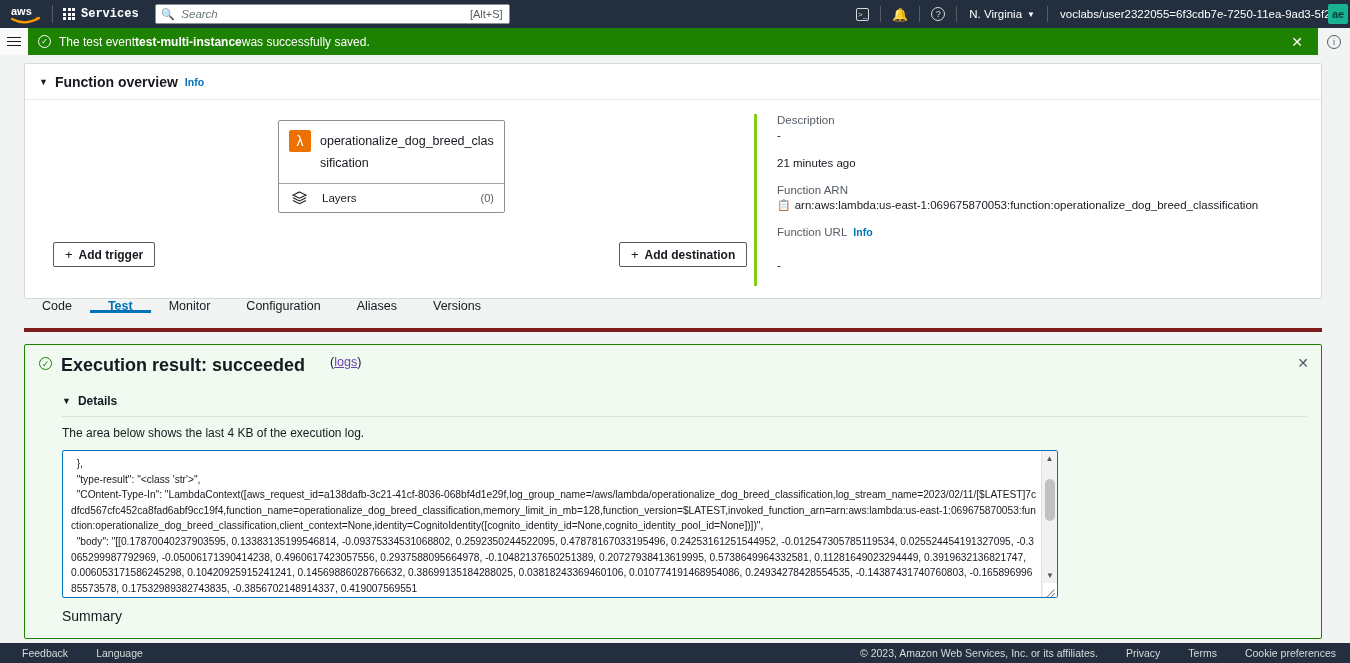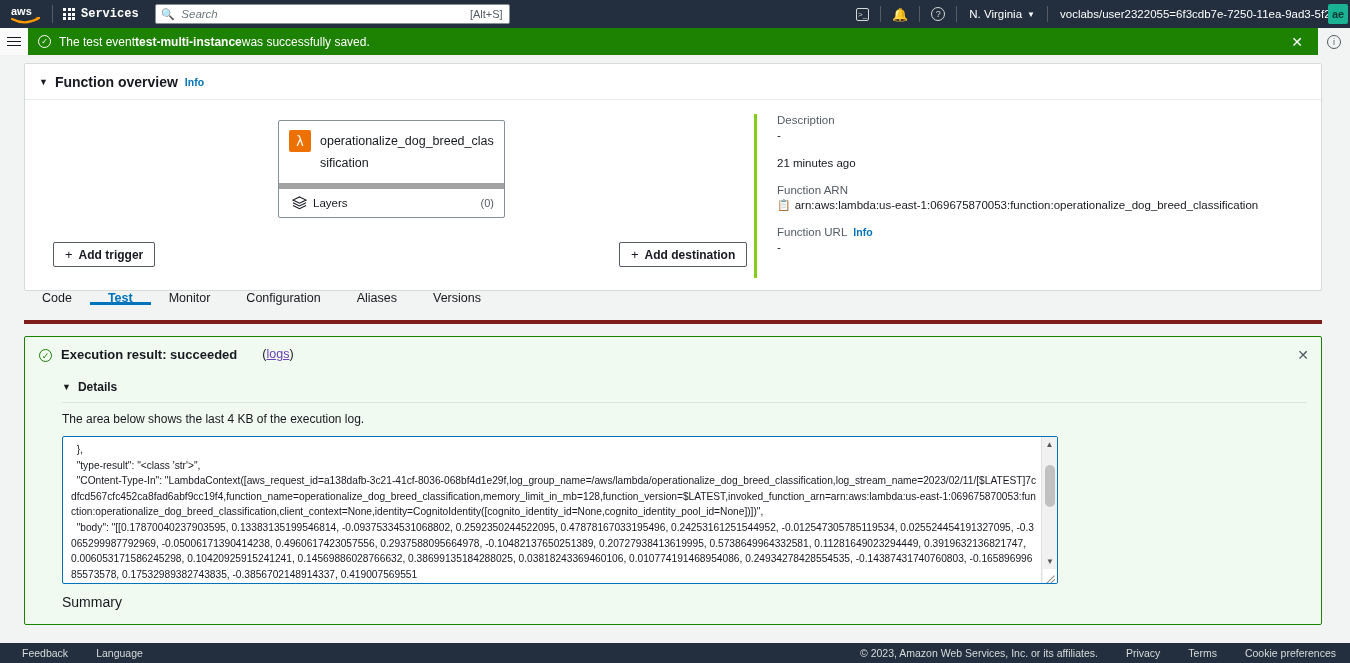--- a/index.html
+++ b/index.html
@@ -108,41 +108,41 @@
     position:absolute; left:239px; top:6px; width:227px;
     border:1px solid #879196; border-radius:2px; background:#fff;
   }
   .fn-card-top { display:flex; align-items:flex-start; gap:9px; padding:9px 10px; }
   .lambda-ico {
     width:22px;height:22px;background:#ed7100;border-radius:2px;flex:0 0 22px;
     display:flex;align-items:center;justify-content:center;color:#fff;font-size:14px;
   }
   .fn-name { font-size:12.5px; color:#16191f; line-height:22px; word-break:break-all; }
   .fn-card-layers {
-    border-top:6px solid #a3a3a3; display:flex; align-items:center; gap:4px;
+    border-top:1px solid #a3a3a3; display:flex; align-items:center; gap:13px;
     padding:7px 10px; font-size:11.5px; color:#16191f;
   }
   .layers-ico { width:20px; display:flex; justify-content:center; color:#16191f; }
   .layers-count { margin-left:auto; color:#545b64; font-size:11px; }
 
   .addbtn {
     position:absolute; display:inline-flex; align-items:center; gap:6px;
     border:1px solid #545b64; border-radius:2px; background:#fff;
     font-size:12px; color:#16191f; padding:4px 11px; cursor:pointer; font-weight:bold;
     font-family:"Liberation Sans", sans-serif;
   }
   .addbtn .plus { font-size:13px; font-weight:normal; }
   #add-trigger { left:14px; top:128px; }
   #add-destination { left:580px; top:128px; }
 
   .ov-right { flex:1; border-left:3px solid #84cc16; padding-left:20px; }
   .meta-label { font-size:11.5px; color:#545b64; margin-bottom:2px; }
   .meta-value { font-size:11.5px; color:#16191f; margin-bottom:13px; word-break:break-all; line-height:15px;}
   .copy-ico { display:inline-block; margin-right:4px; color:#545b64; font-size:11px; }
-  .meta-label-row { display:flex; align-items:center; gap:6px; margin-bottom:2px; }
+  .meta-label-row { display:flex; align-items:center; gap:6px; margin-bottom:20px; }
 
   
   .tabsbar {
     margin: 0 28px 0 24px; border-bottom:4px solid #7f1d1d;
     display:flex; align-items:flex-start; height:33px; background:#f2f3f3;
   }
   .tab {
     display:flex; align-items:center; padding:0 18px; font-size:12.5px; color:#16191f;
     cursor:pointer; position:relative;
   }
@@ -154,21 +154,21 @@
   
   .exec {
     margin: 12px 28px 0 24px; background:#f0faf0; border:1px solid #1d8102;
     border-radius:2px; padding: 10px 14px 14px 14px; position:relative;
   }
   .exec-hd { display:flex; align-items:flex-start; gap:9px; }
   .exec-ok {
     width:13px;height:13px;border:1.4px solid #1d8102;border-radius:50%;color:#1d8102;
     display:flex;align-items:center;justify-content:center;font-size:9px; margin-top:2px;
   }
-  .exec-title { font-size:13px; font-weight:bold; color:#16191f; }
+  .exec-title { font-size:18px; font-weight:bold; color:#16191f; }
   .logs-link { color:#6b40b5; text-decoration:underline; font-weight:normal; font-size:12.5px;}
   .exec-close {
     position:absolute; right:12px; top:10px; font-size:14px; color:#545b64; cursor:pointer;
   }
   .details-row { margin:18px 0 0 23px; display:flex; align-items:center; gap:7px; }
   .details-row .dcaret { font-size:9px; color:#16191f; }
   .details-row .dlabel { font-size:12px; font-weight:bold; color:#16191f; }
   .hr-soft { margin:8px 0 0 23px; height:1px; background:#d8e6d8; }
   .exec-note { margin:9px 0 0 23px; font-size:12px; color:#16191f; }
 

